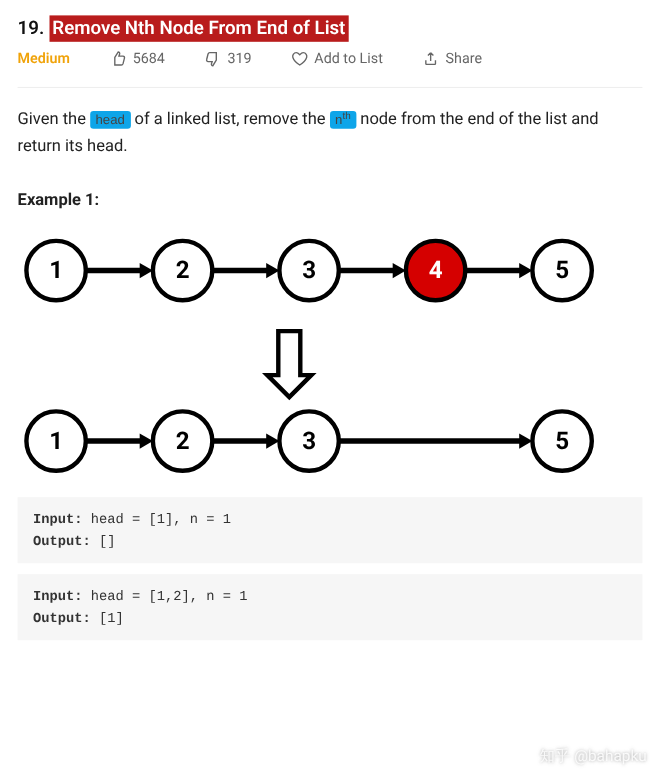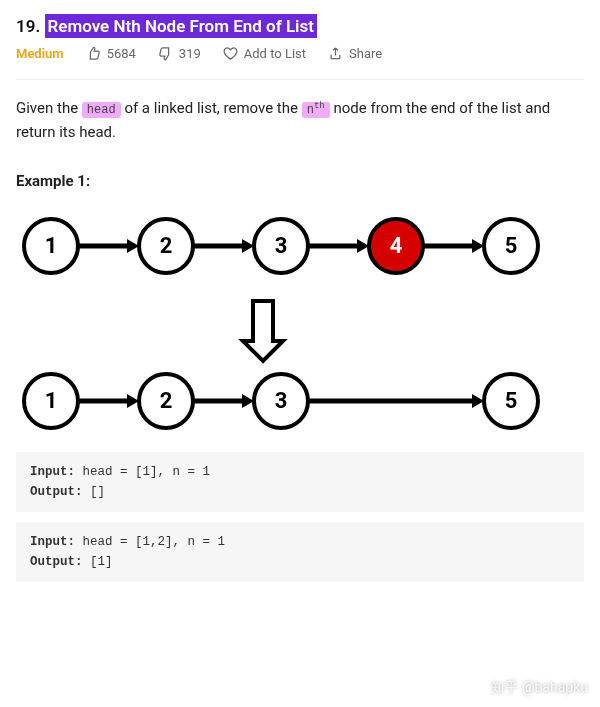--- a/index.html
+++ b/index.html
@@ -13,28 +13,28 @@
     width: 600px;
   }
   .title-row {
     font-size: 17px;
     font-weight: 600;
     margin-bottom: 10px;
     color: #111;
   }
   .title-row .num { }
   .title-row .hl {
-    background: #6d28d9;
+    background: #b91c1c;
     color: #fff;
     padding: 2px 3px;
   }
   .meta-row {
     display: flex;
     align-items: center;
-    gap: 22px;
+    gap: 36px;
     font-size: 13px;
     color: #666;
     margin-bottom: 18px;
   }
   .meta-row .difficulty {
     color: #f0a30a;
     font-weight: 600;
   }
   .meta-row .item {
     display: inline-flex;
@@ -53,24 +53,24 @@
     border: none;
     border-top: 1px solid #eee;
     margin: 0 0 16px 0;
   }
   .desc {
     line-height: 1.6;
     font-size: 15px;
     margin-bottom: 28px;
   }
   .inline-code {
-    background: #f0abfc;
+    background: #0ea5e9;
     padding: 1px 5px;
     border-radius: 3px;
-    font-family: Liberation Mono, monospace;
+    font-family: Liberation Sans, sans-serif;
     font-size: 12px;
     color: #444;
   }
   .inline-code sup { font-size: 9px; }
   .example-title {
     font-weight: 700;
     font-size: 15px;
     margin: 26px 0 10px 0;
   }
   .diagram {

